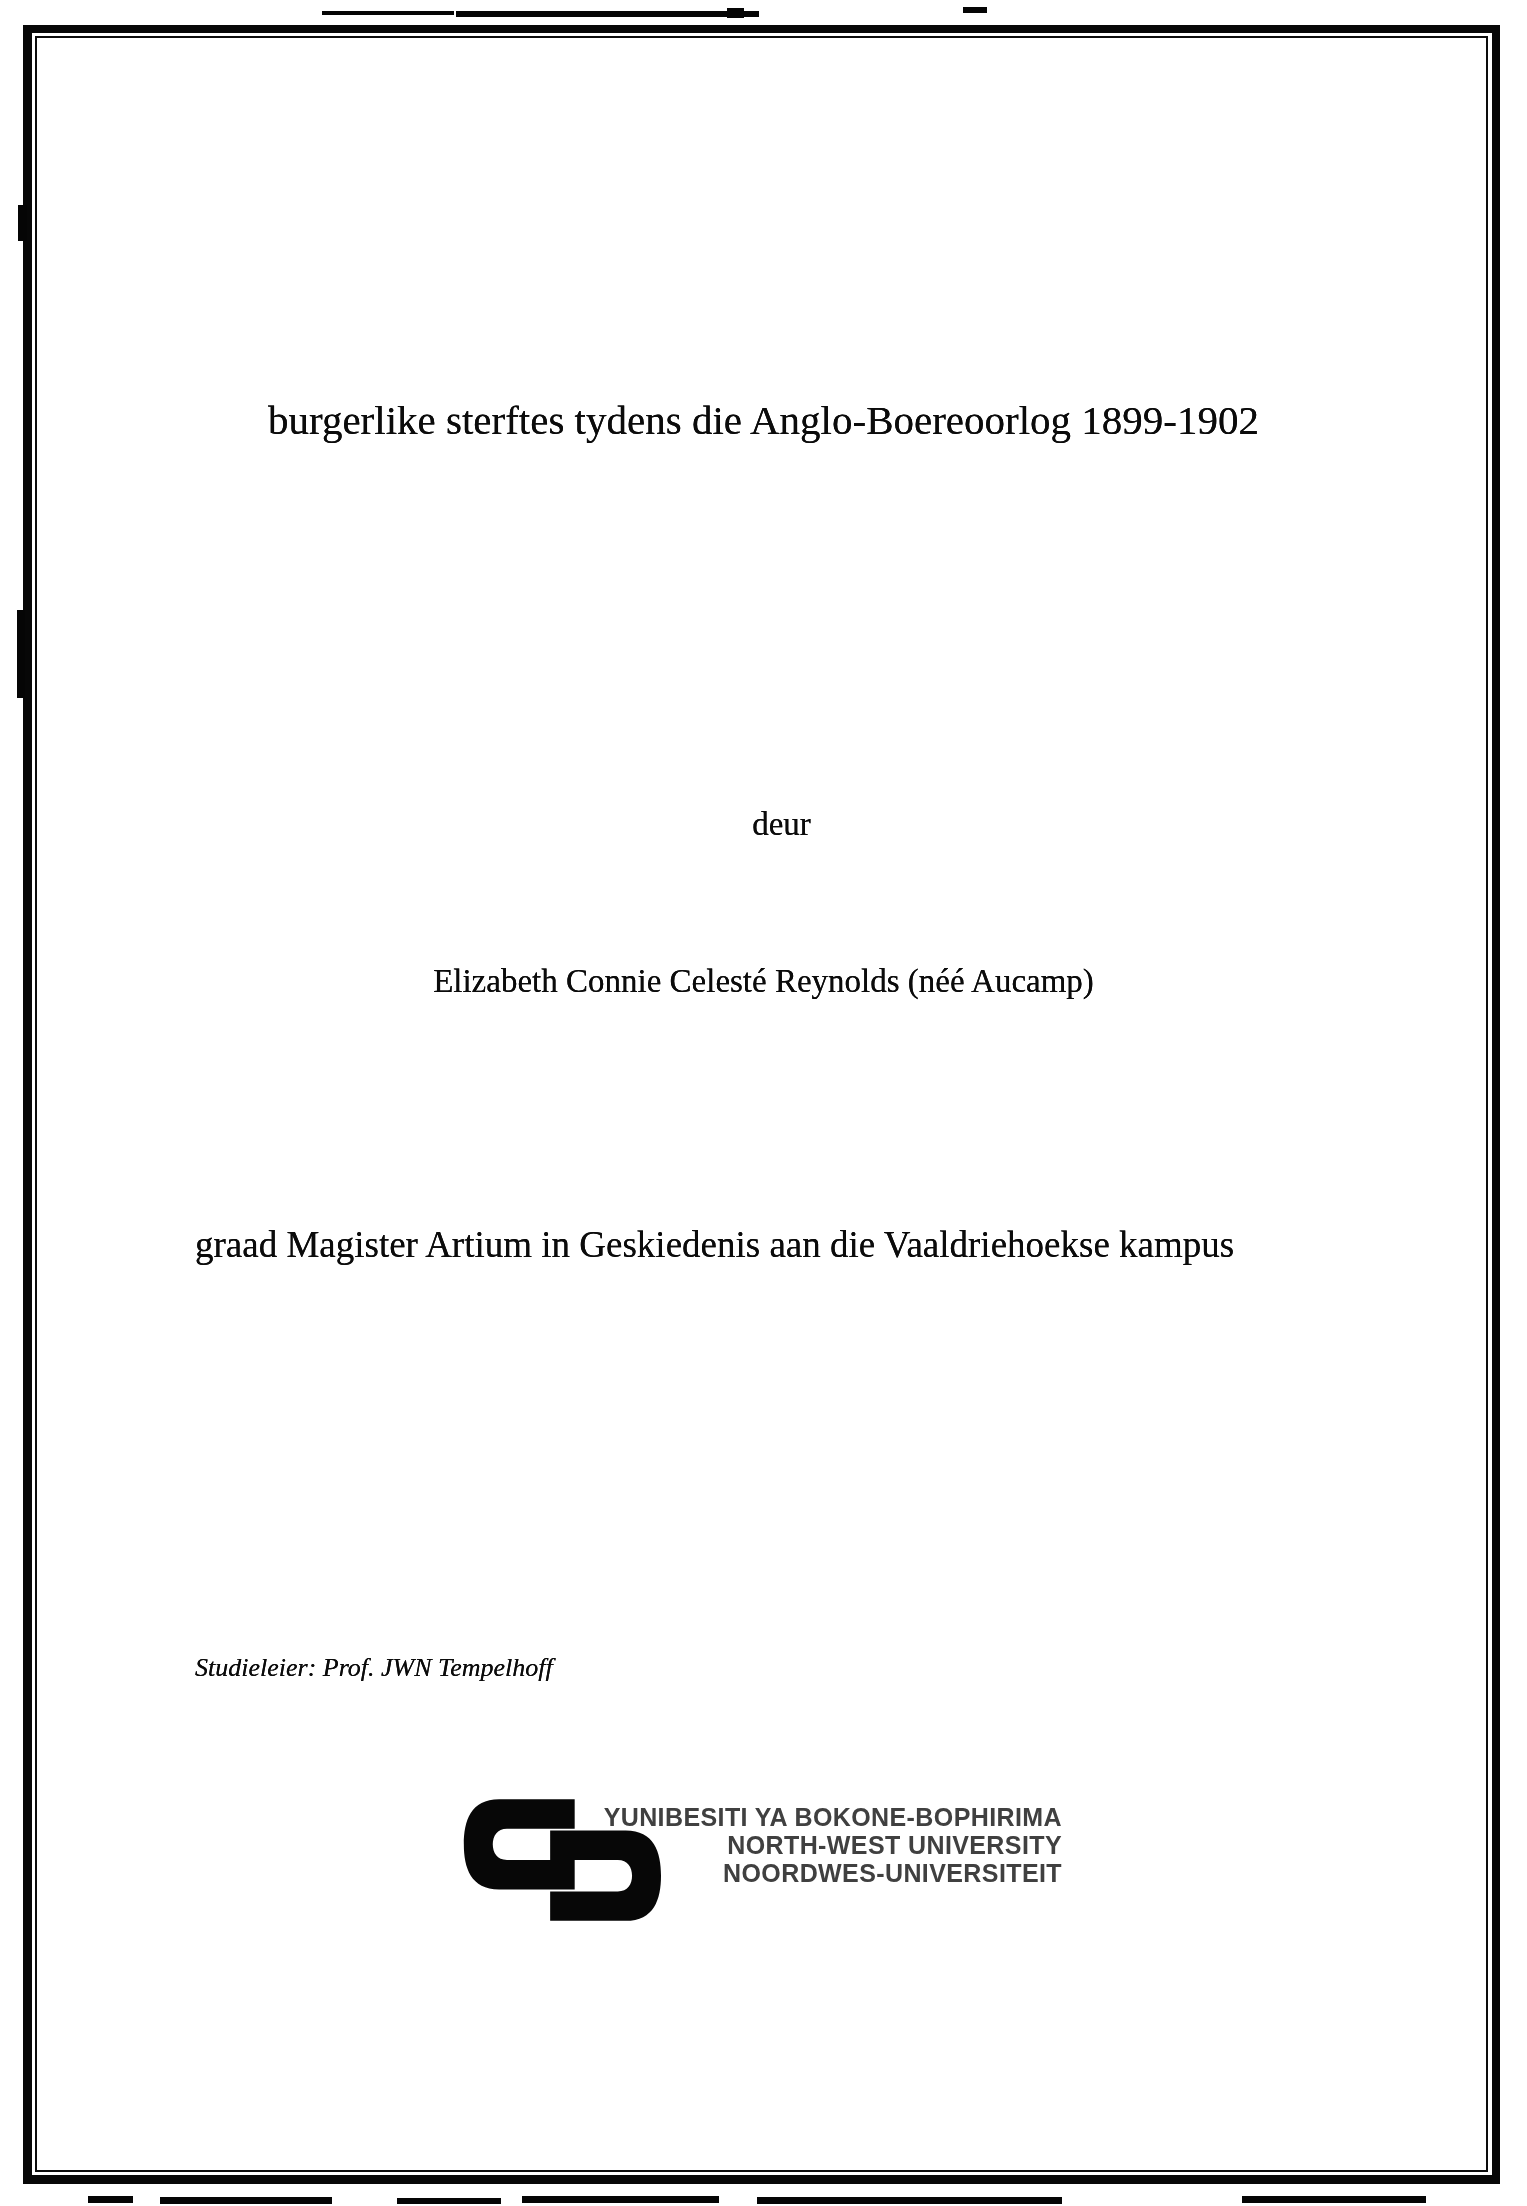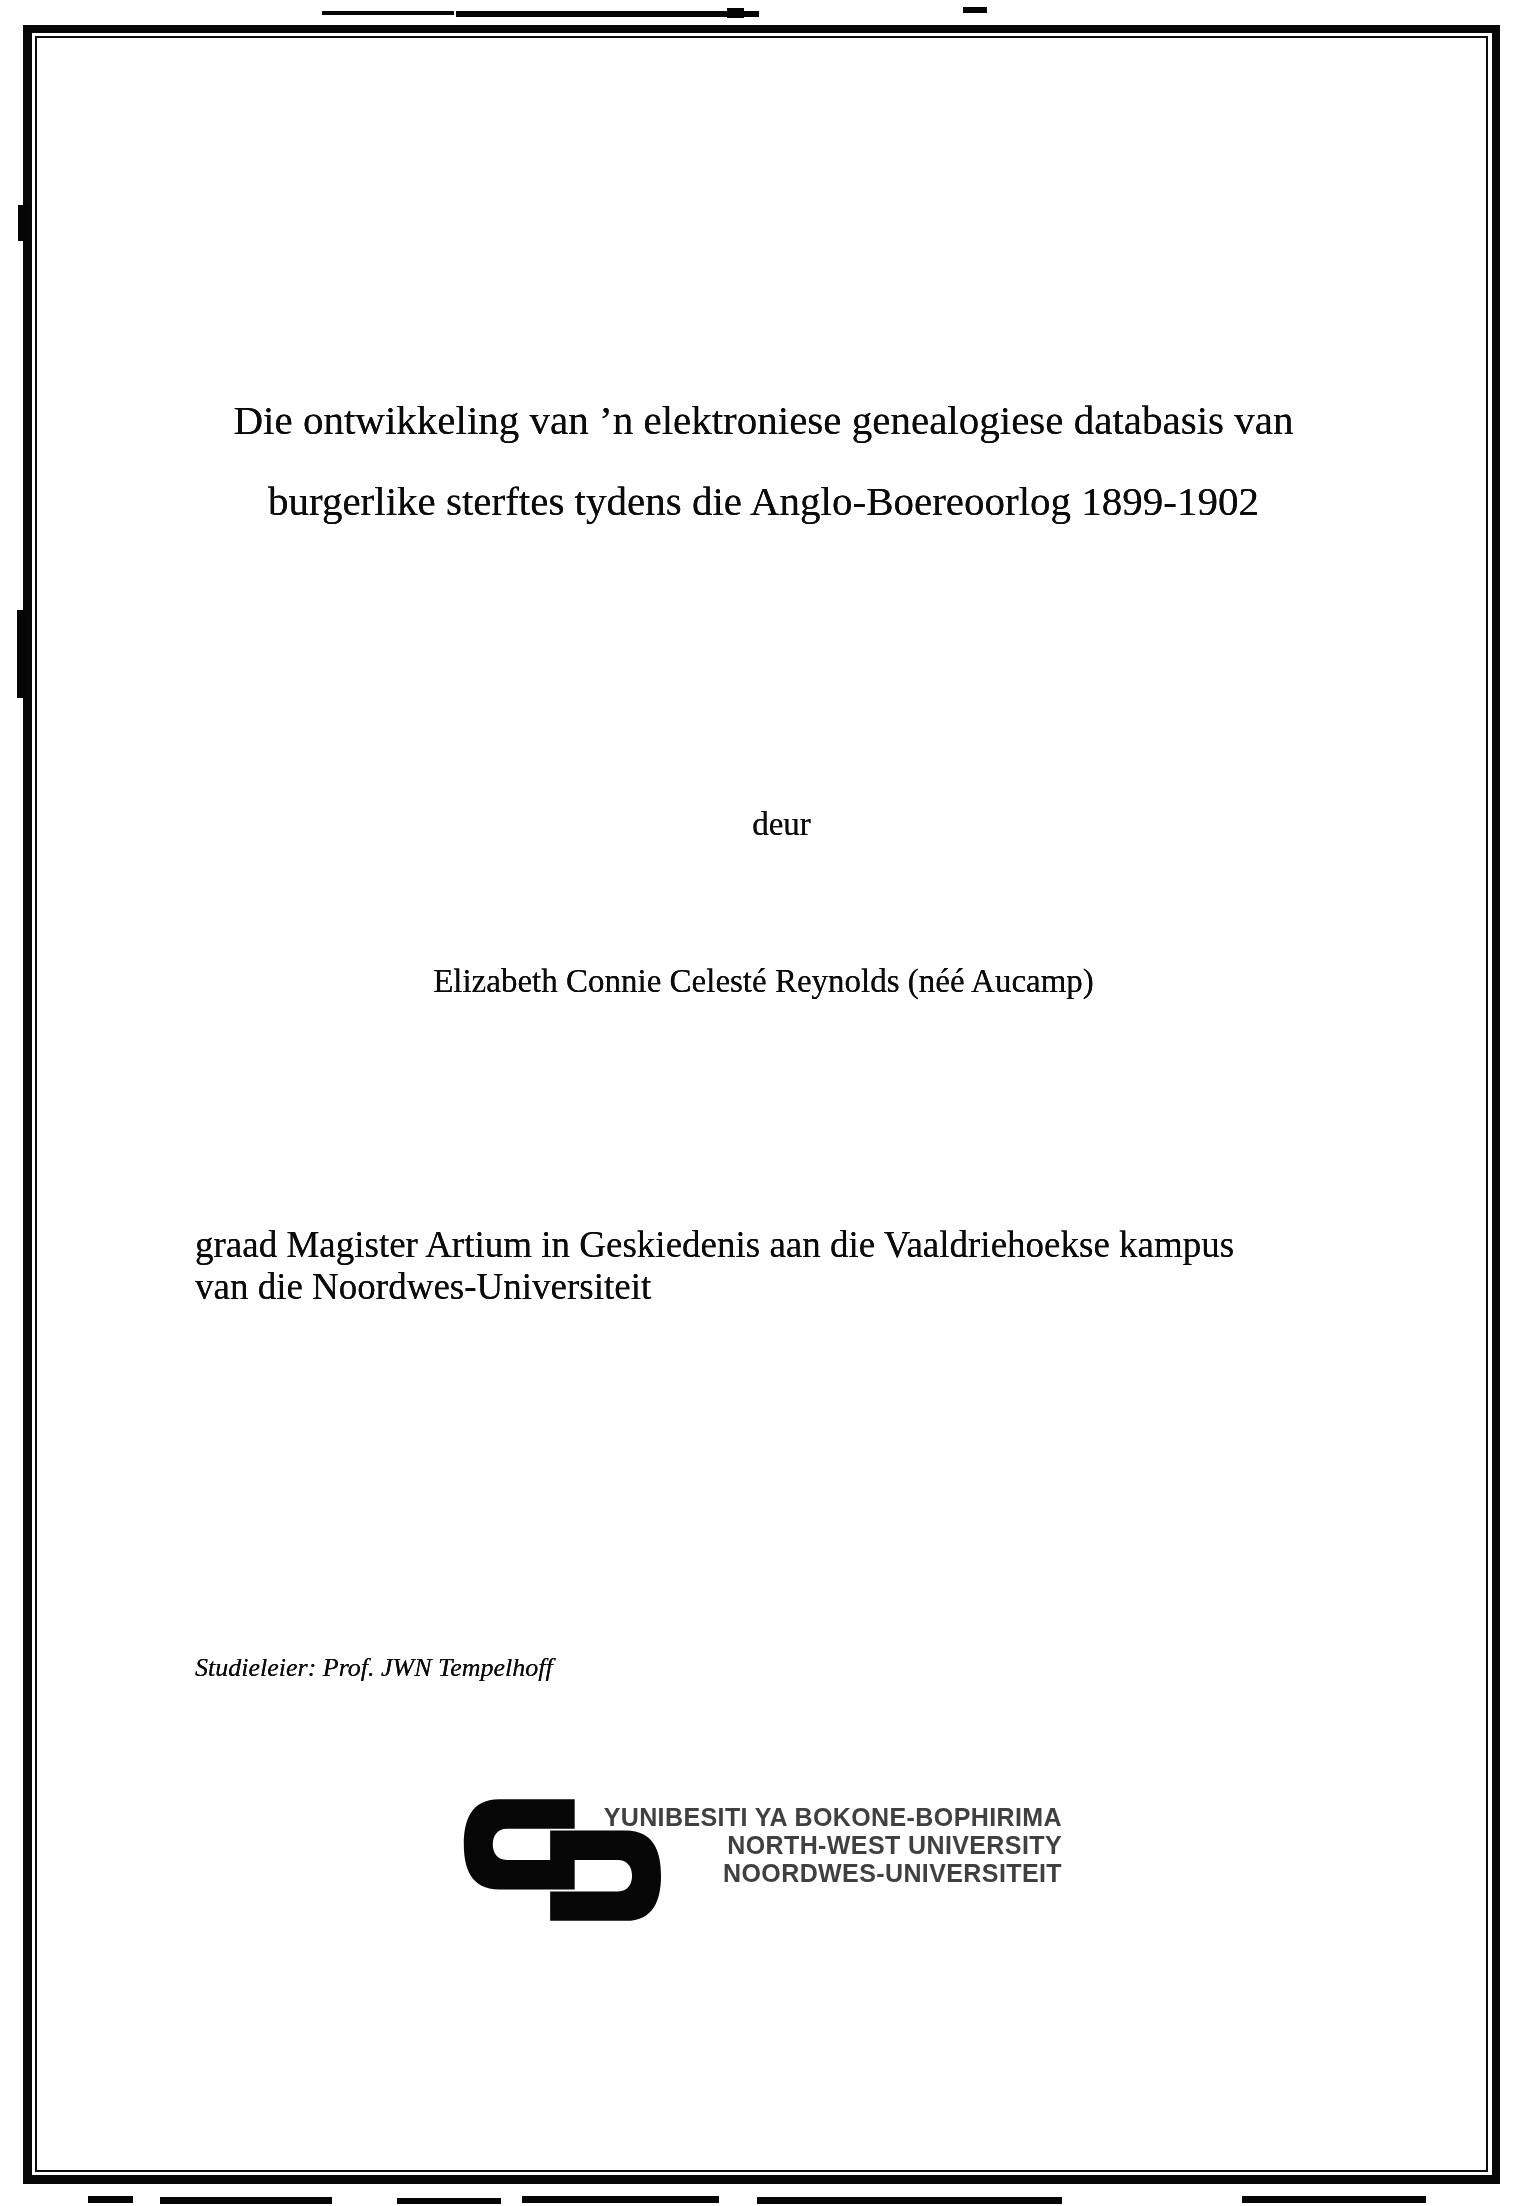--- a/index.html
+++ b/index.html
@@ -89,31 +89,29 @@
   
   .noise { position: absolute; background: #050505; }
 </style>
 </head>
 <body>
 
 <div class="frame-outer"></div>
 <div class="frame-inner"></div>
 
 <div class="title-block">
-  <div>Die ontwikkeling van ’n elektroniese genealogiese databasis van</div>
   <div>burgerlike sterftes tydens die Anglo-Boereoorlog 1899-1902</div>
 </div>
 
 <div class="byline">deur</div>
 
 <div class="author-line">Elizabeth Connie Celesté Reynolds (néé Aucamp)</div>
 
 <div class="description">
   <div><span>graad </span><span class="italic">Magister Artium</span><span> in Geskiedenis aan die Vaaldriehoekse kampus</span></div>
-  <div>van die Noordwes-Universiteit</div>
 </div>
 
 <div class="supervisor-block">
   <div>Studieleier: Prof. JWN Tempelhoff</div>
 </div>
 
 <svg class="logo-mark" viewBox="0 0 210 130" xmlns="http://www.w3.org/2000/svg">
   <path id="nwu-link" fill="#070707" d="M122 2 L45 2 C16 2 9 24 9 48 C9 72 16 94 45 94 L122 94 L122 64 L53 64 C43 64 38.5 56.5 38.5 48 C38.5 39.5 43 32 53 32 L122 32 Z"></path>
   <use href="#nwu-link" transform="rotate(180 109.5 64)"></use>
 </svg>

